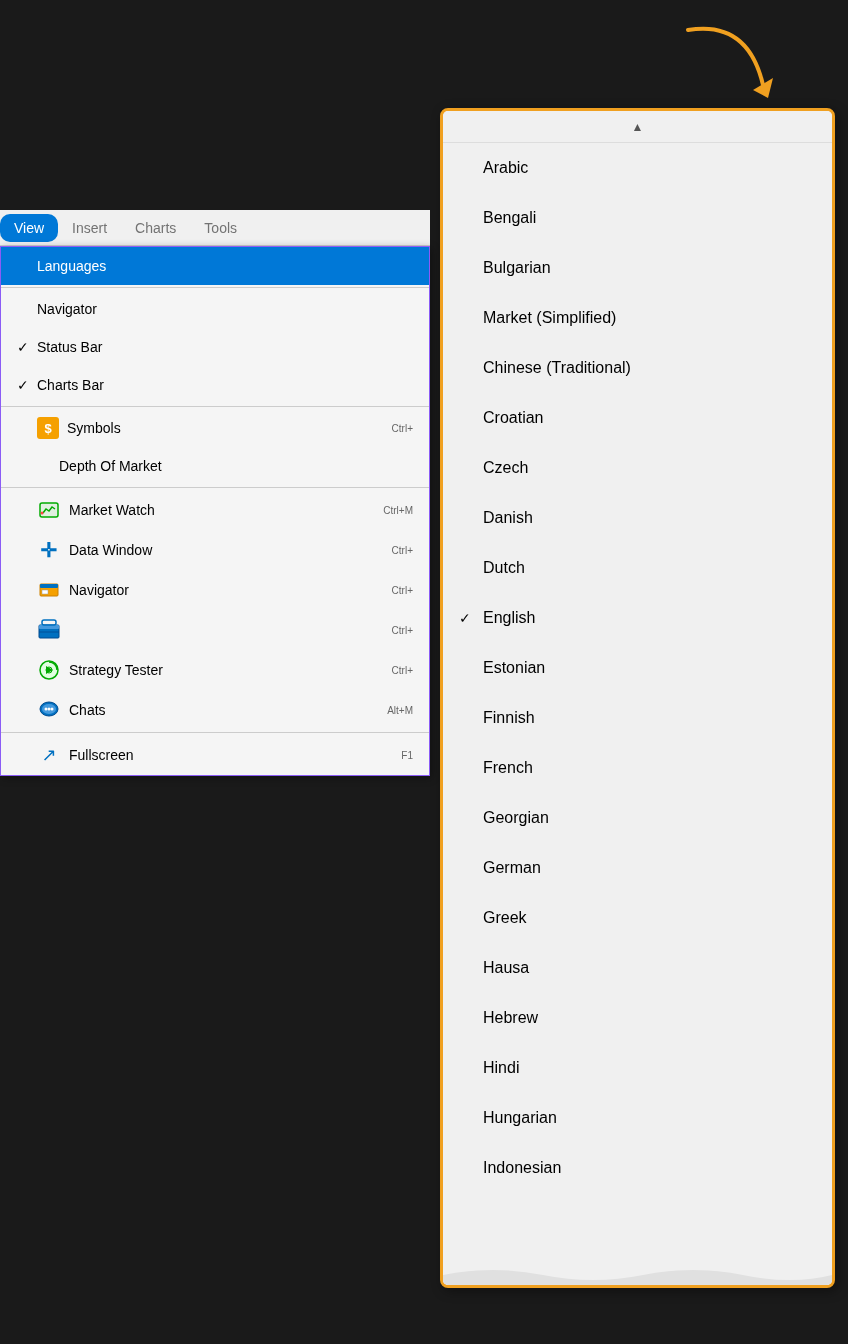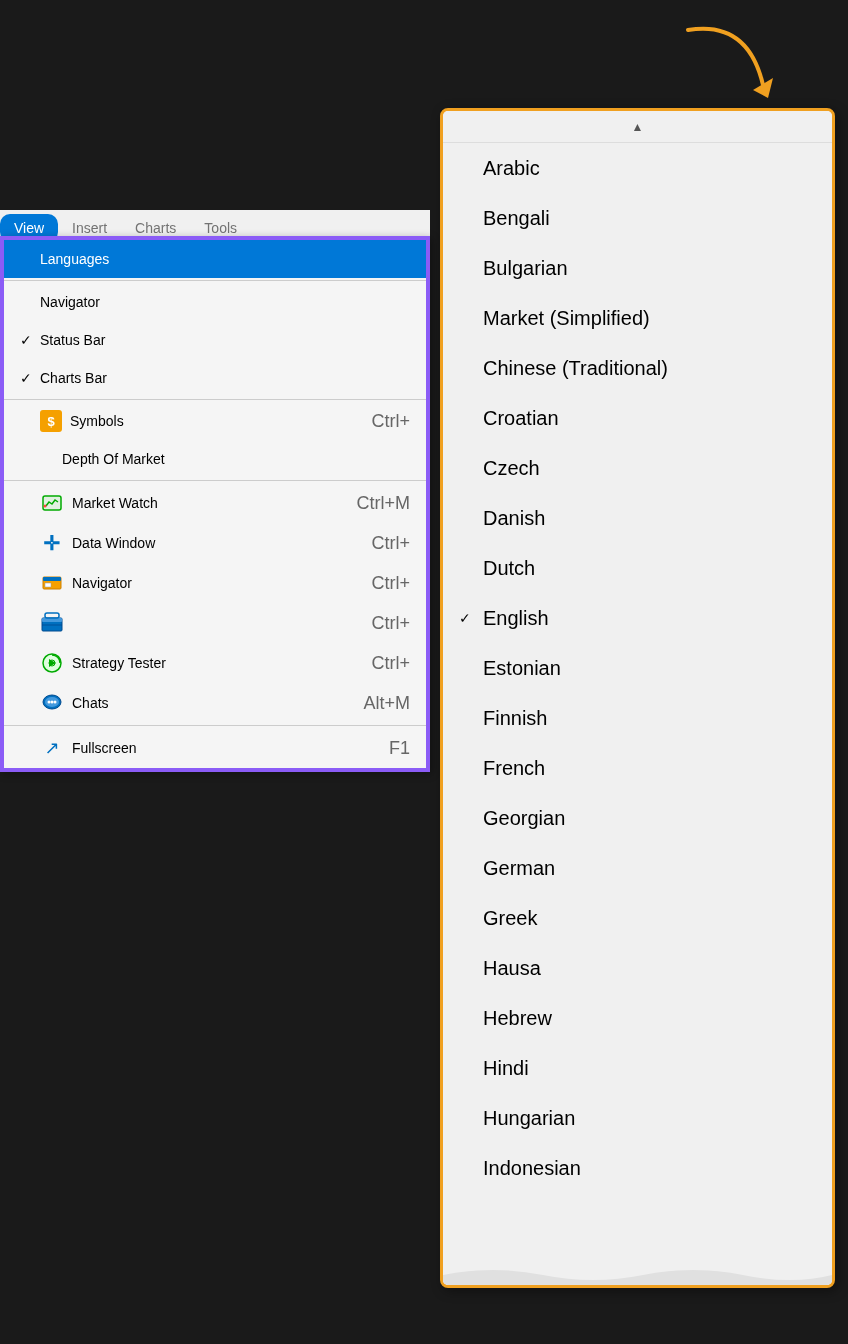--- a/index.html
+++ b/index.html
@@ -49,25 +49,25 @@
 
     .menu-bar-item.active {
       background: #0078d7;
       color: #fff;
       border-radius: 10px;
     }
 
     
     .dropdown-menu {
       position: absolute;
-      top: 236px;
+      top: 246px;
       left: 0;
       width: 430px;
       background: #f5f5f5;
-      border: 4px solid #8b5cf6;
+      border: 1px solid #8b5cf6;
       box-shadow: 2px 2px 8px rgba(0,0,0,0.3);
       z-index: 10;
     }
 
     .menu-item {
       display: flex;
       align-items: center;
       padding: 8px 16px;
       font-size: 14px;
       color: #000;
@@ -96,21 +96,21 @@
       font-size: 16px;
       flex-shrink: 0;
     }
 
     .menu-item .label {
       flex: 1;
     }
 
     .menu-item .shortcut {
       color: #666;
-      font-size: 18px;
+      font-size: 10px;
       margin-left: auto;
     }
 
     .menu-divider {
       height: 1px;
       background: #ccc;
       margin: 2px 0;
     }
 
     
@@ -155,21 +155,21 @@
       cursor: pointer;
       min-height: 50px;
     }
 
     .lang-item .check {
       width: 24px;
       font-size: 14px;
     }
 
     .lang-item .lang-name {
-      font-size: 20px;
+      font-size: 16px;
     }
   </style>
 </head>
 <body>
 
 <div class="arrow-container">
   <svg class="arrow-svg" viewBox="0 0 120 100">
     <path d="M 20 20 Q 80 10 95 75" stroke="#f0a020" stroke-width="4" fill="none" stroke-linecap="round"></path>
     <polygon points="85,80 105,68 100,88" fill="#f0a020"></polygon>
   </svg>

